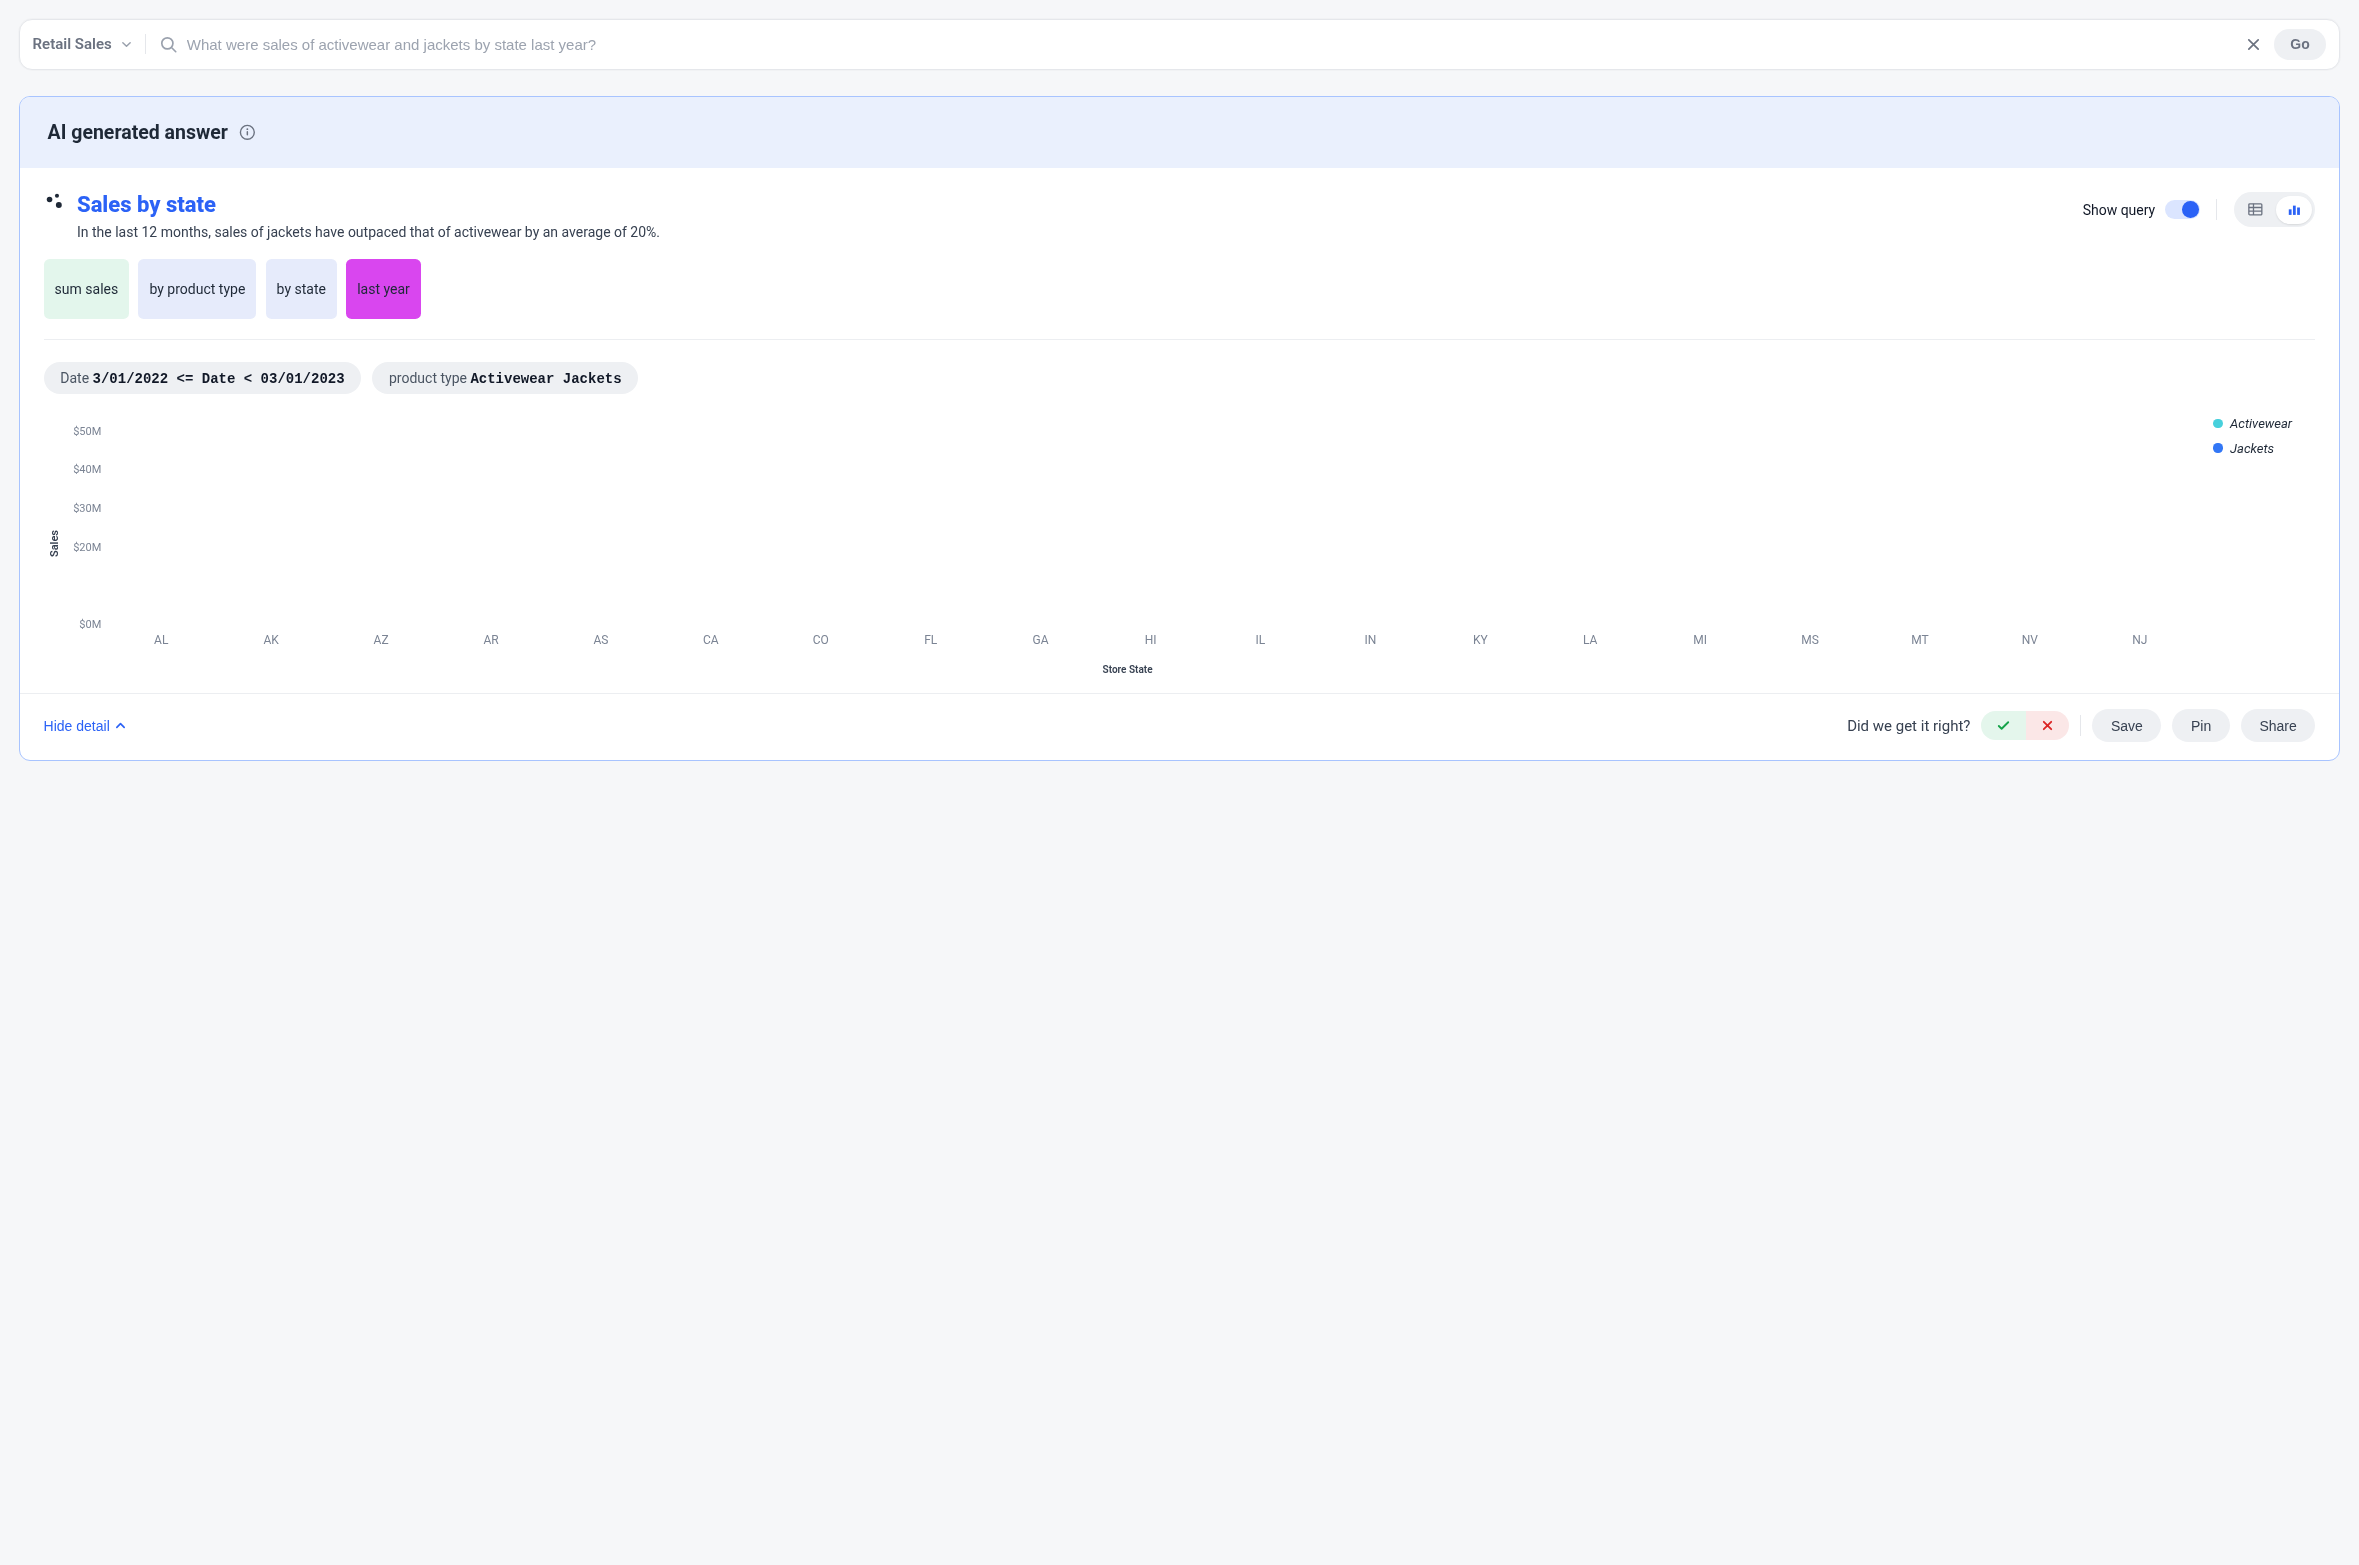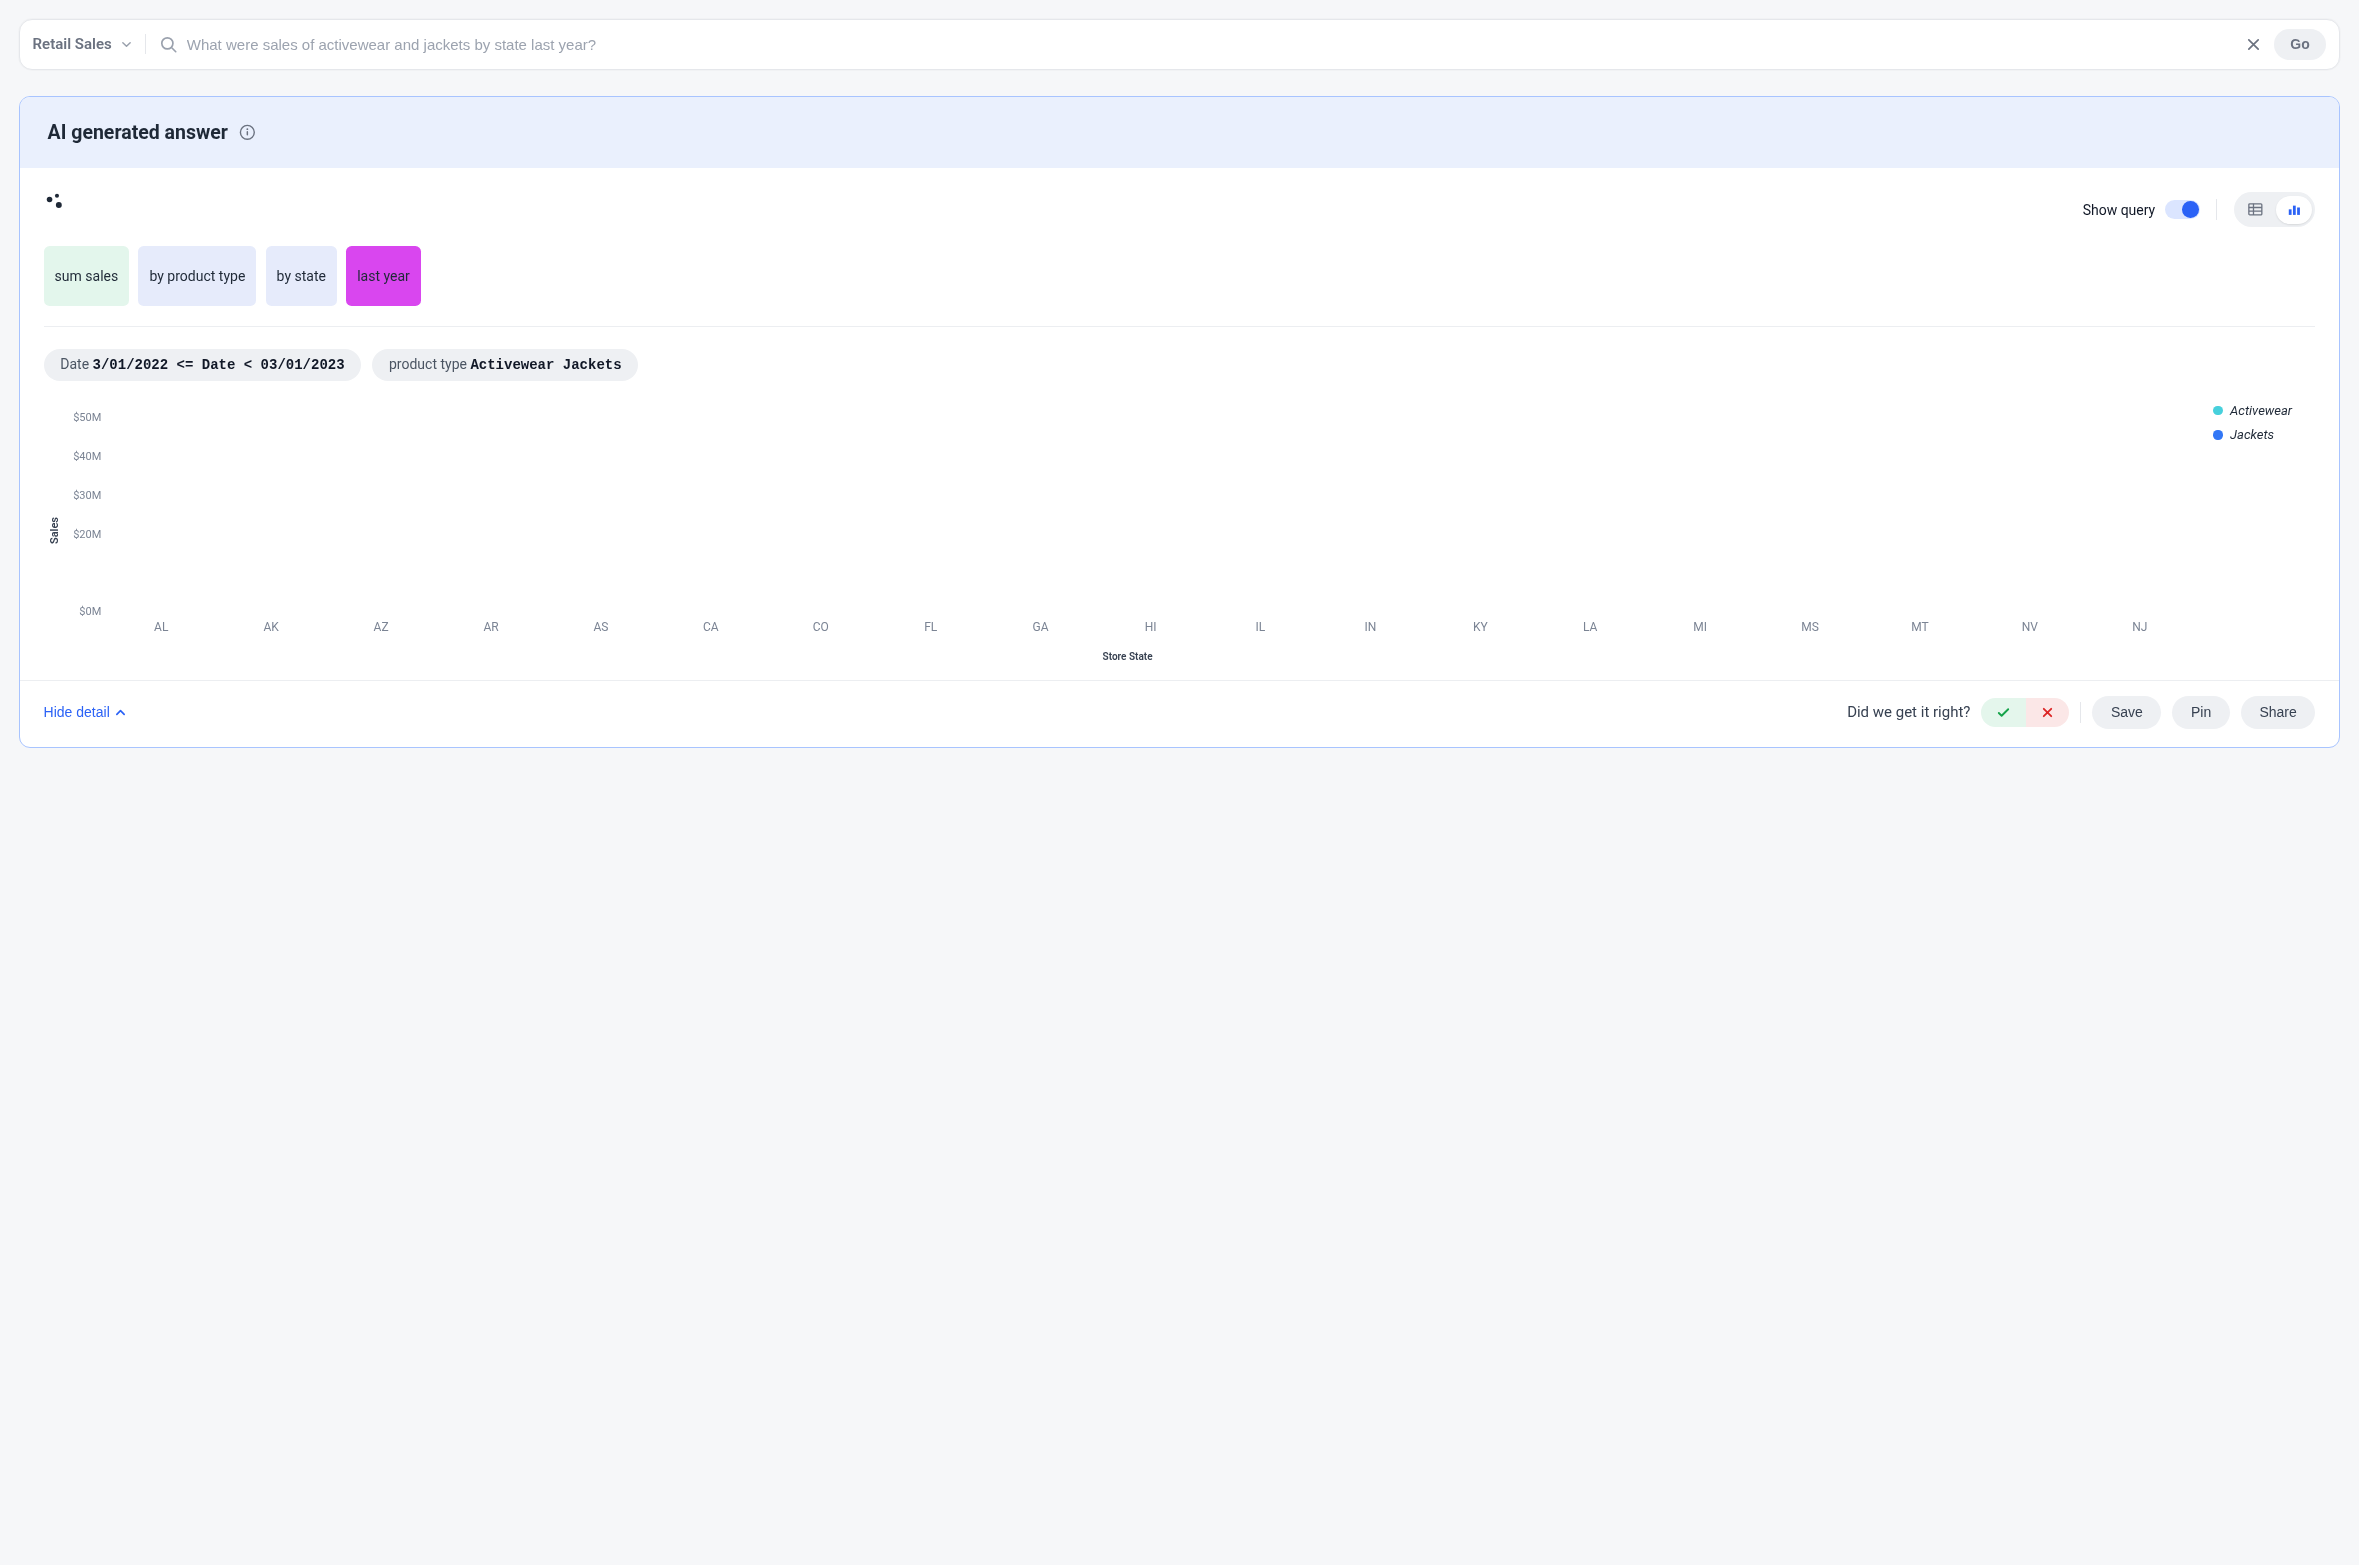--- a/index.html
+++ b/index.html
@@ -391,20 +391,22 @@
   <div class="answer-body">
     <div class="title-row">
       <span>
         <svg width="20.4" height="20.4" viewBox="0 0 22 22">
             <circle cx="6" cy="8" r="3" fill="#1f2937"></circle>
             <circle cx="14" cy="4" r="2.2" fill="#1f2937"></circle>
             <circle cx="16" cy="14" r="3.2" fill="#1f2937"></circle>
           </svg>
       </span>
       <div style="flex:1">
+        <div class="chart-title">Sales by state</div>
+        <div class="chart-summary">In the last 12 months, sales of jackets have outpaced that of activewear by an average of 20%.</div>
       </div>
       <div class="right-controls">
         <div class="show-query">
           <span>Show query</span>
           <div class="toggle">
               <div class="knob"></div>
             </div>
         </div>
         <div class="divider-v"></div>
         <div class="view-toggle">

